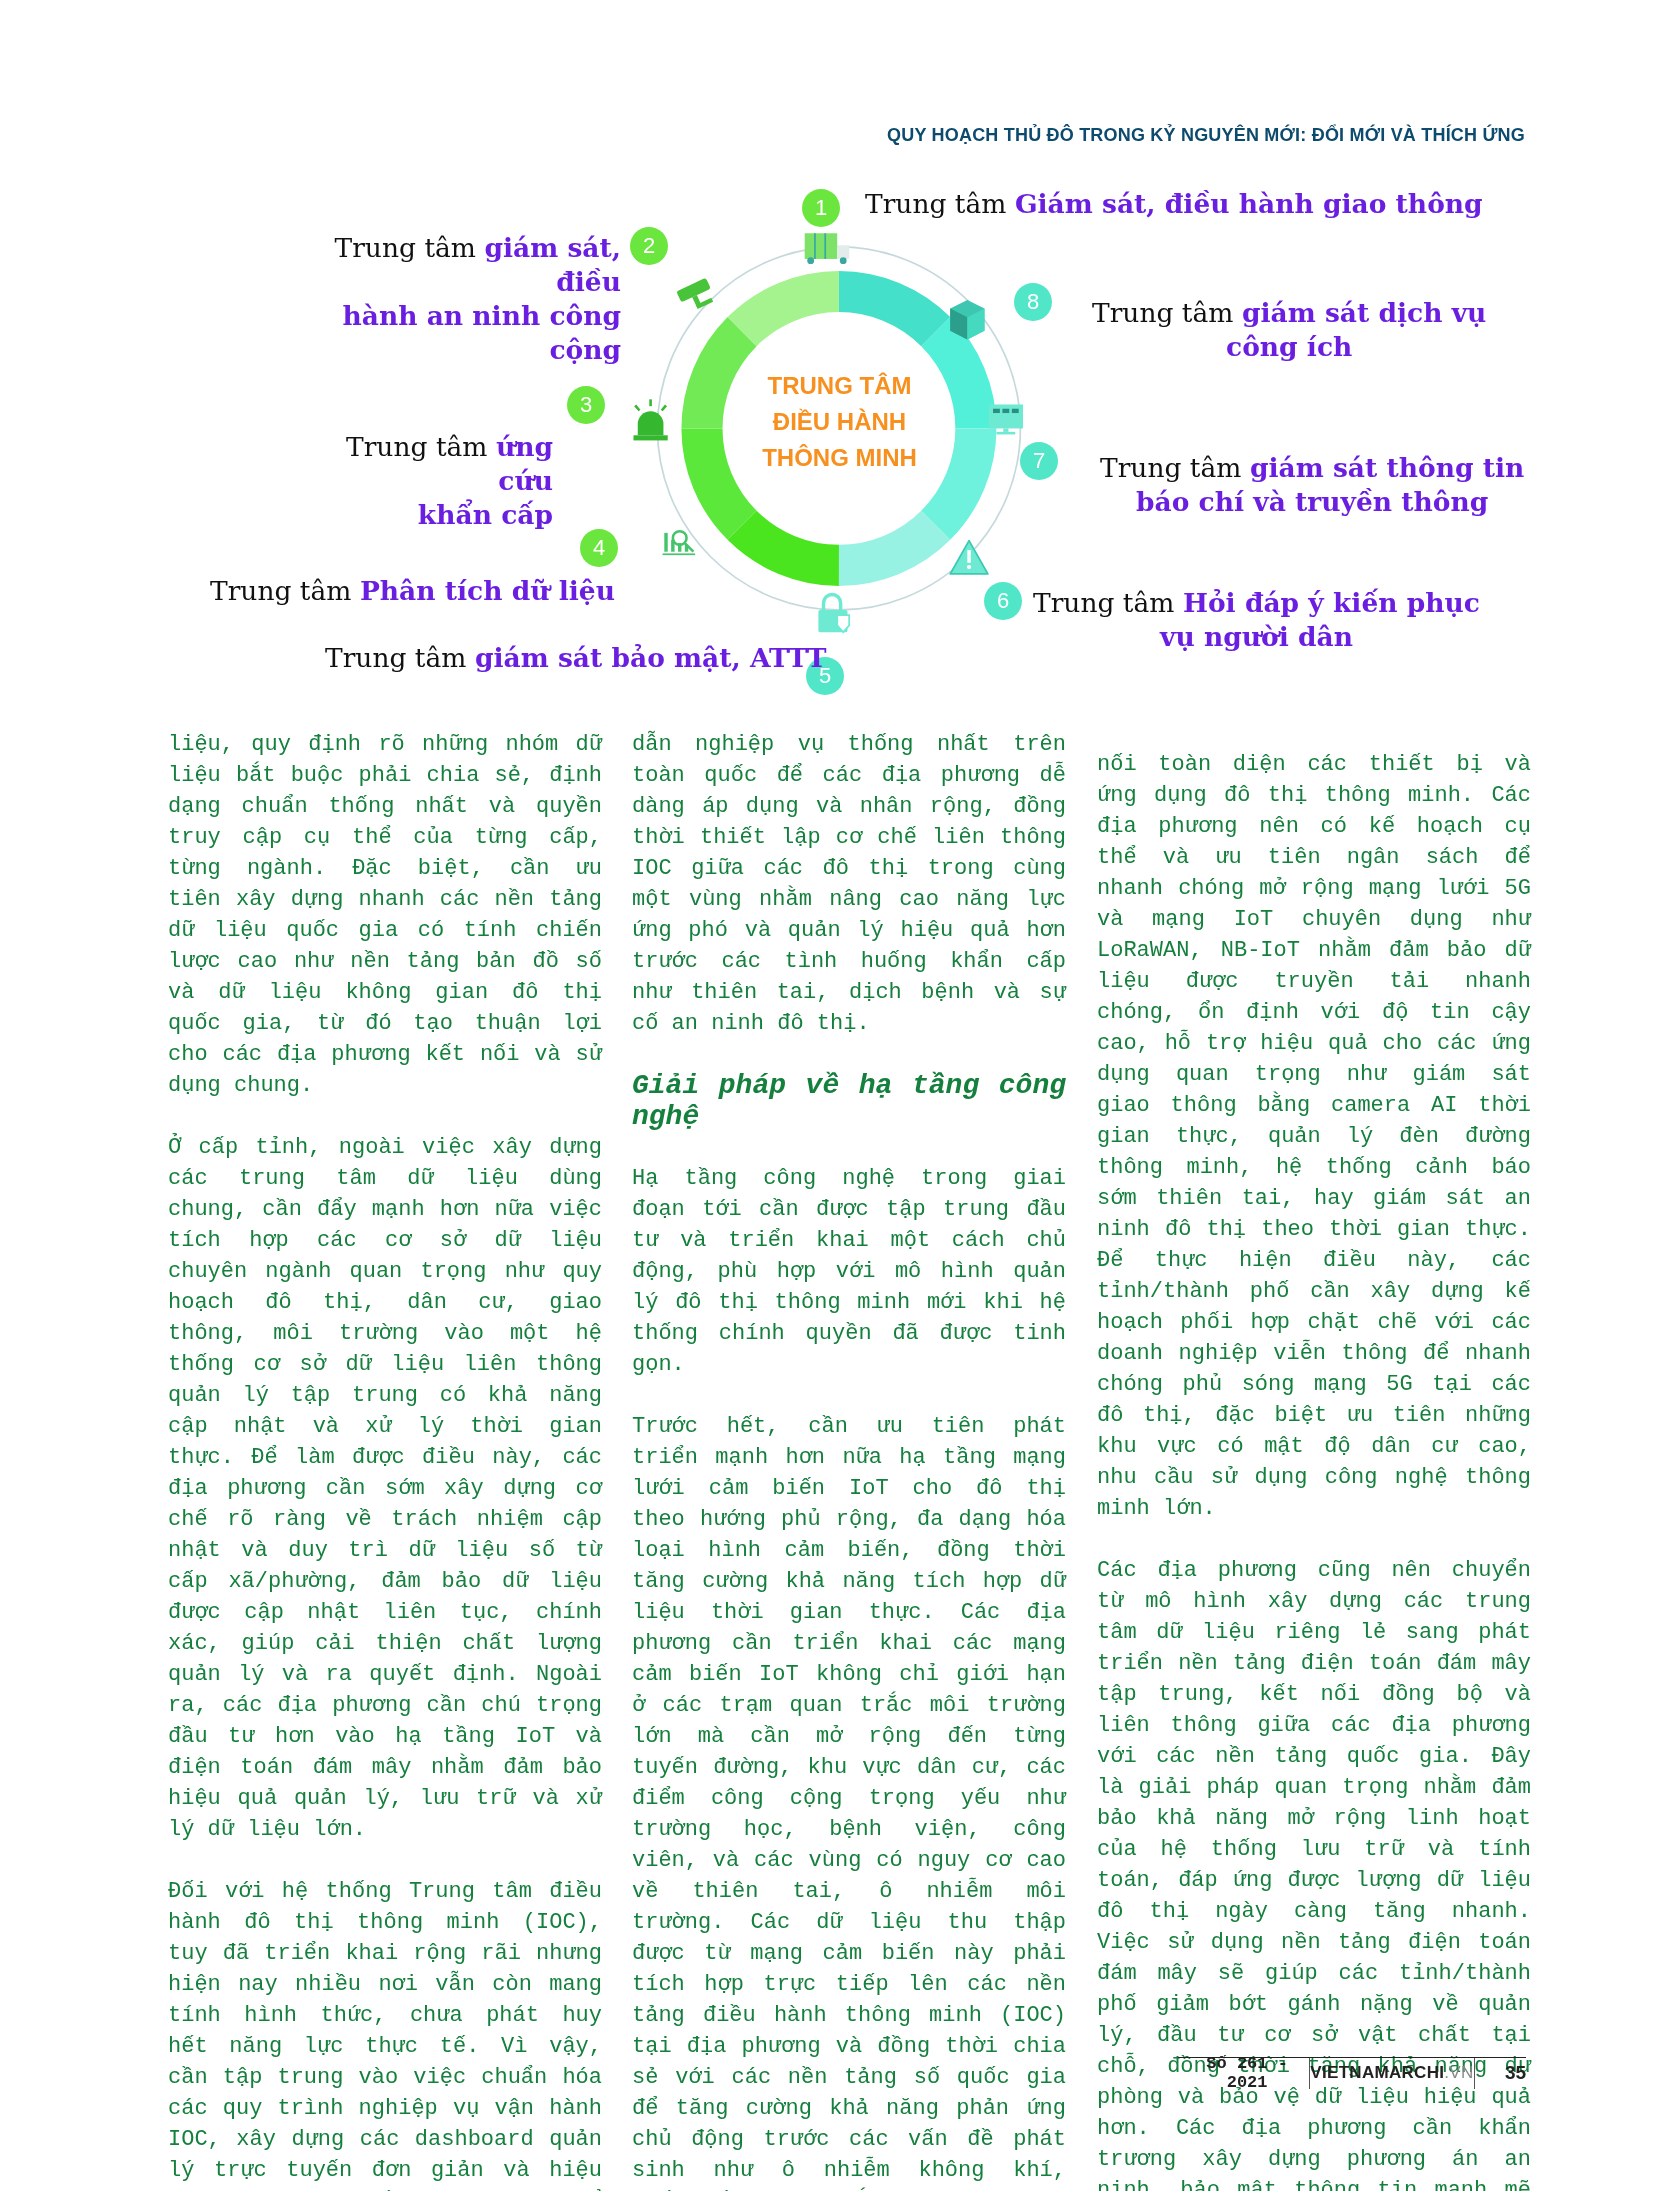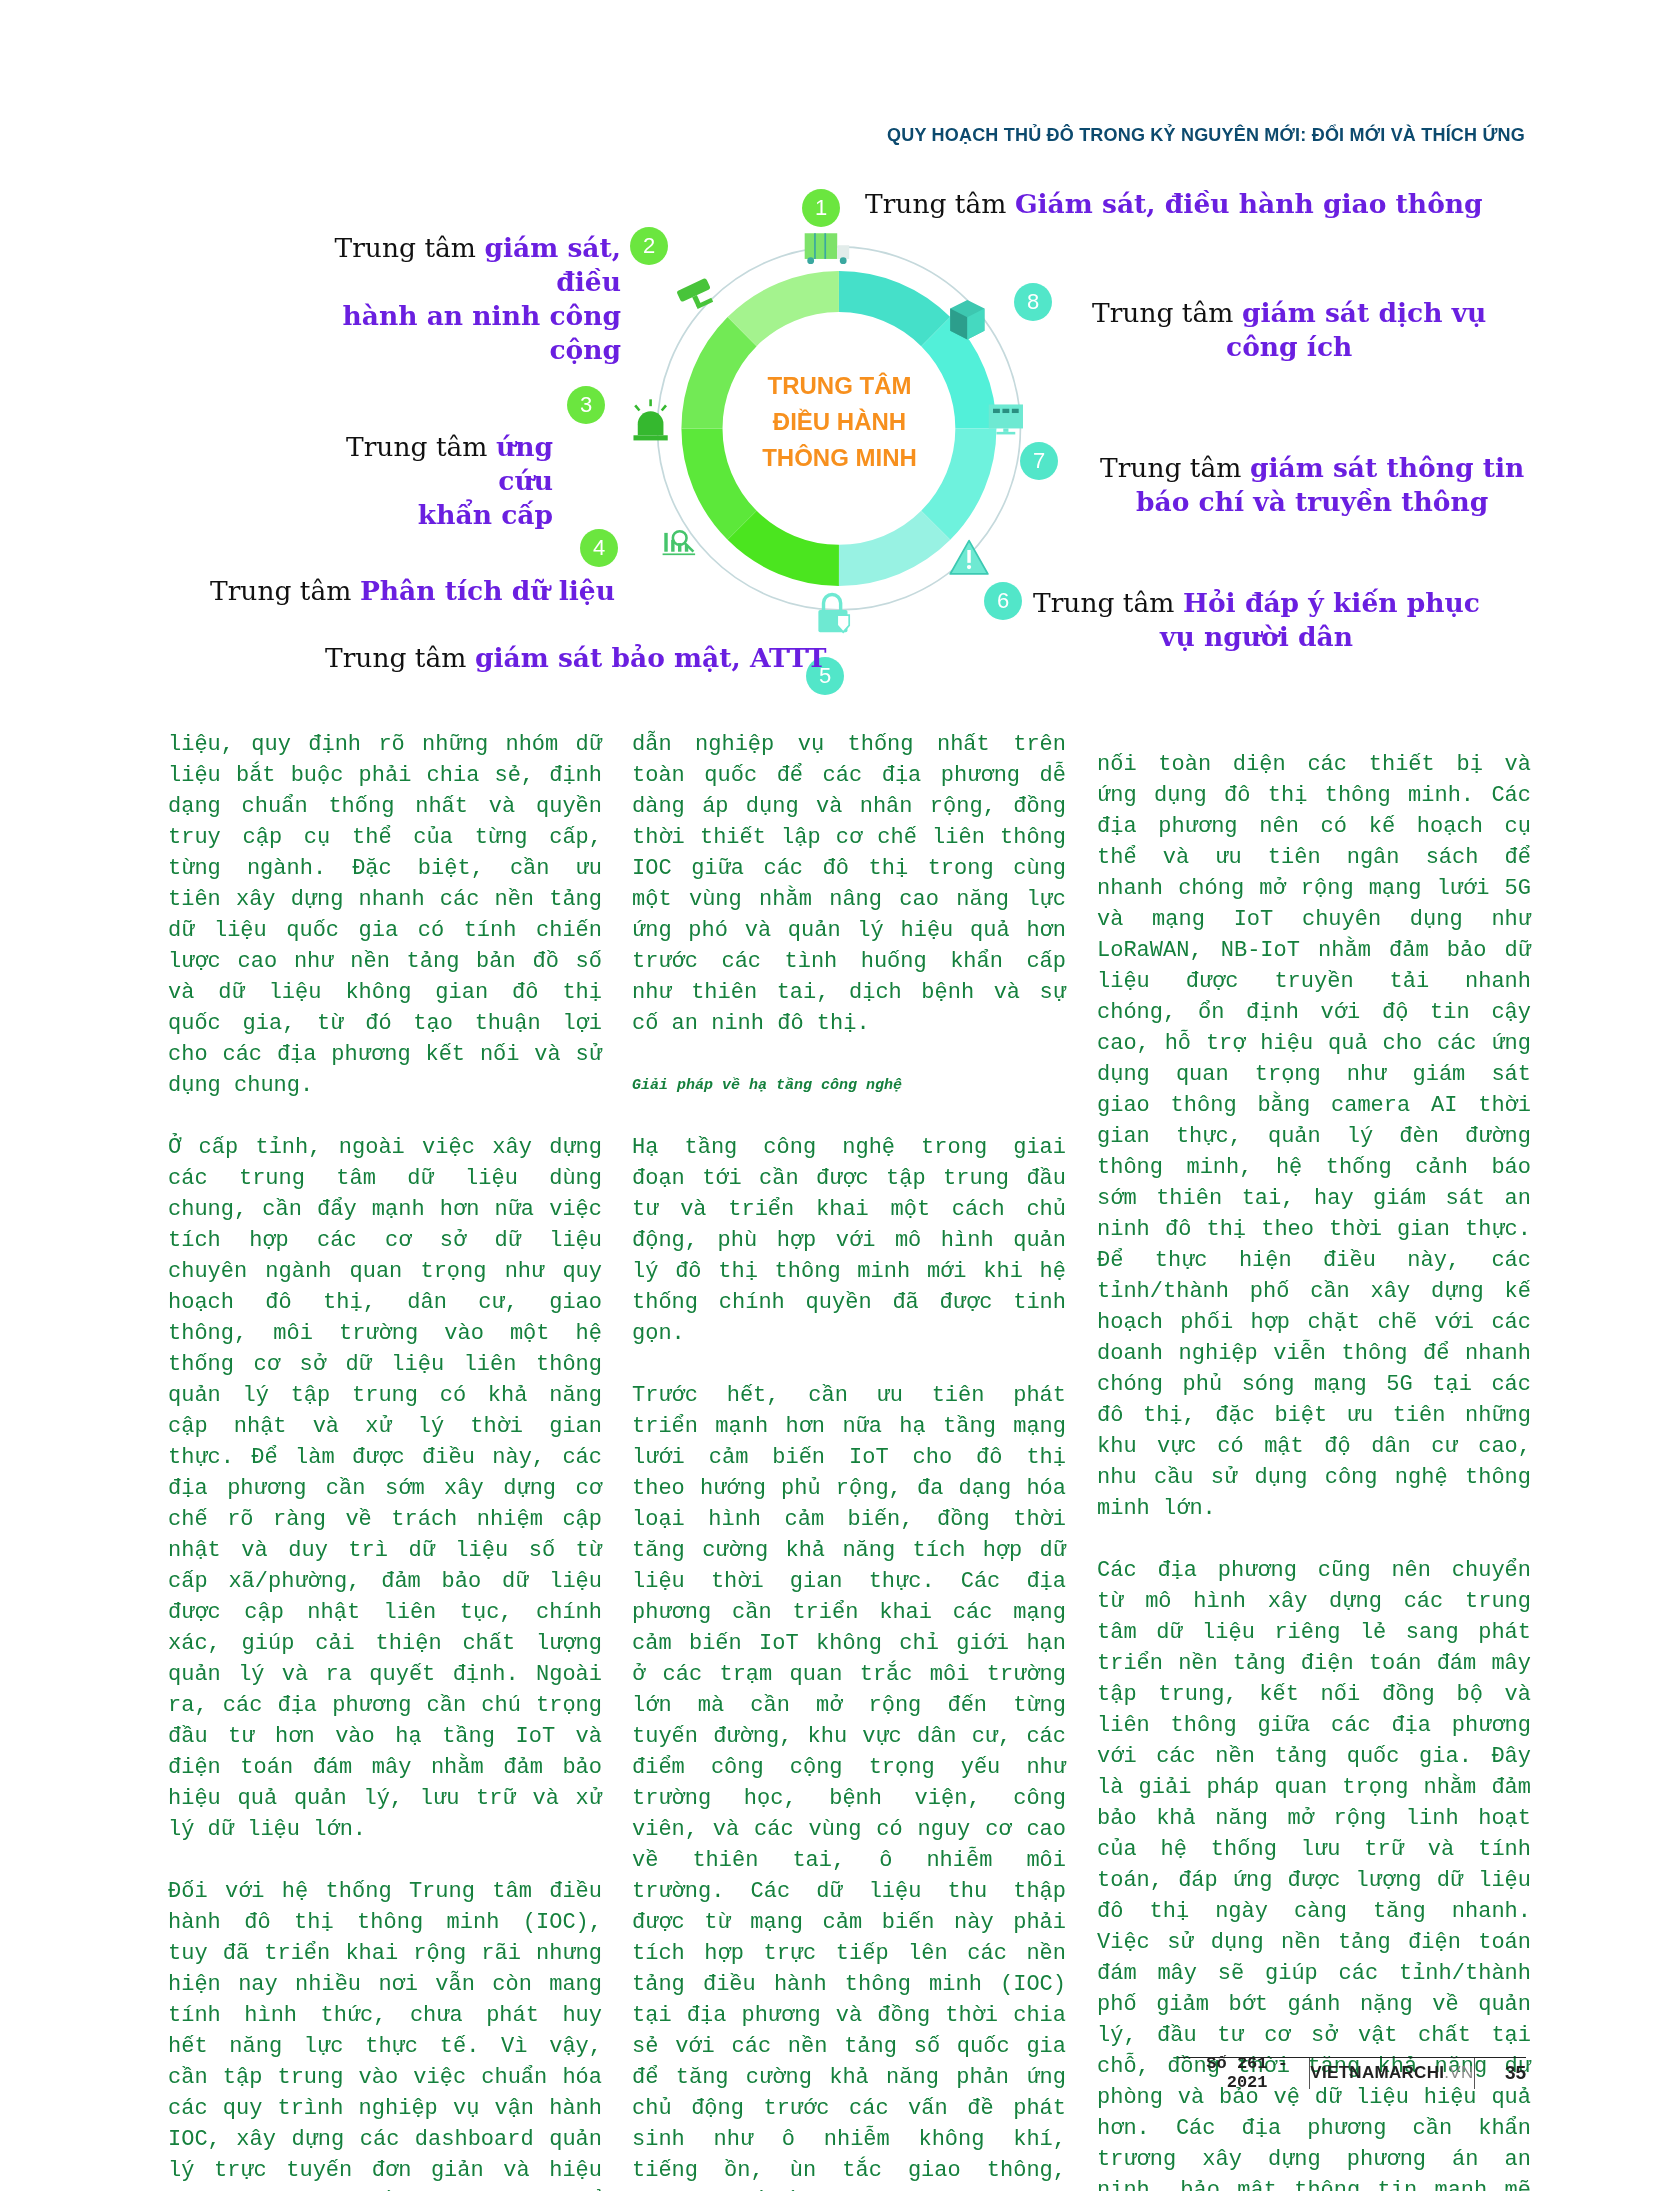--- a/index.html
+++ b/index.html
@@ -13,21 +13,21 @@
   .label .hl { color: #6a1fe0; font-weight: bold; }
   .label.right-align { text-align: right; }
   .num { position: absolute; width: 38px; height: 38px; border-radius: 50%; color: #fff; font-family: "Liberation Sans", sans-serif; font-size: 22px; line-height: 38px; text-align: center; }
   .num.g { background: #6be63f; }
   .num.t { background: #52e6c9; }
   .center-text { position: absolute; left: 728px; top: 205px; width: 223px; text-align: center; font-family: "Liberation Sans", sans-serif; font-weight: bold; color: #f7901e; font-size: 24px; line-height: 36px; }
 
   
   .col { position: absolute; top: 729px; width: 434px; font-family: Liberation Mono, monospace; font-size: 22px; line-height: 31px; color: #15803d; text-align: justify; }
   .col p { margin: 0 0 31px 0; }
-  .col h3 { margin: 0 0 31px 0; font-style: italic; font-weight: bold; font-size: 15px; line-height: 31px; }
+  .col h3 { margin: 0 0 31px 0; font-style: italic; font-weight: bold; font-size: 28px; line-height: 31px; }
   .col1 { left: 168px; }
   .col2 { left: 632px; }
   .col3 { left: 1097px; margin-top: 20px; }
 
   
   .footer { position: absolute; top: 2057px; left: 1178px; width: 348px; border-top: 1.7px solid #222; height: 29px; display: flex; align-items: center; font-family: "Liberation Sans", sans-serif; font-weight: bold; font-size: 17px; color: #222; }
   .footer .issue { width: 128px; text-align: center; padding-left: 6.8px; font-family: Liberation Mono, monospace; }
   .footer .sep { width: 0.9px; height: 31px; background: #555; align-self: flex-start; }
   .footer .site { width: 164px; text-align: center; letter-spacing: 0.3px; }
   .footer .site .vn { font-weight: normal; color: #888; }

